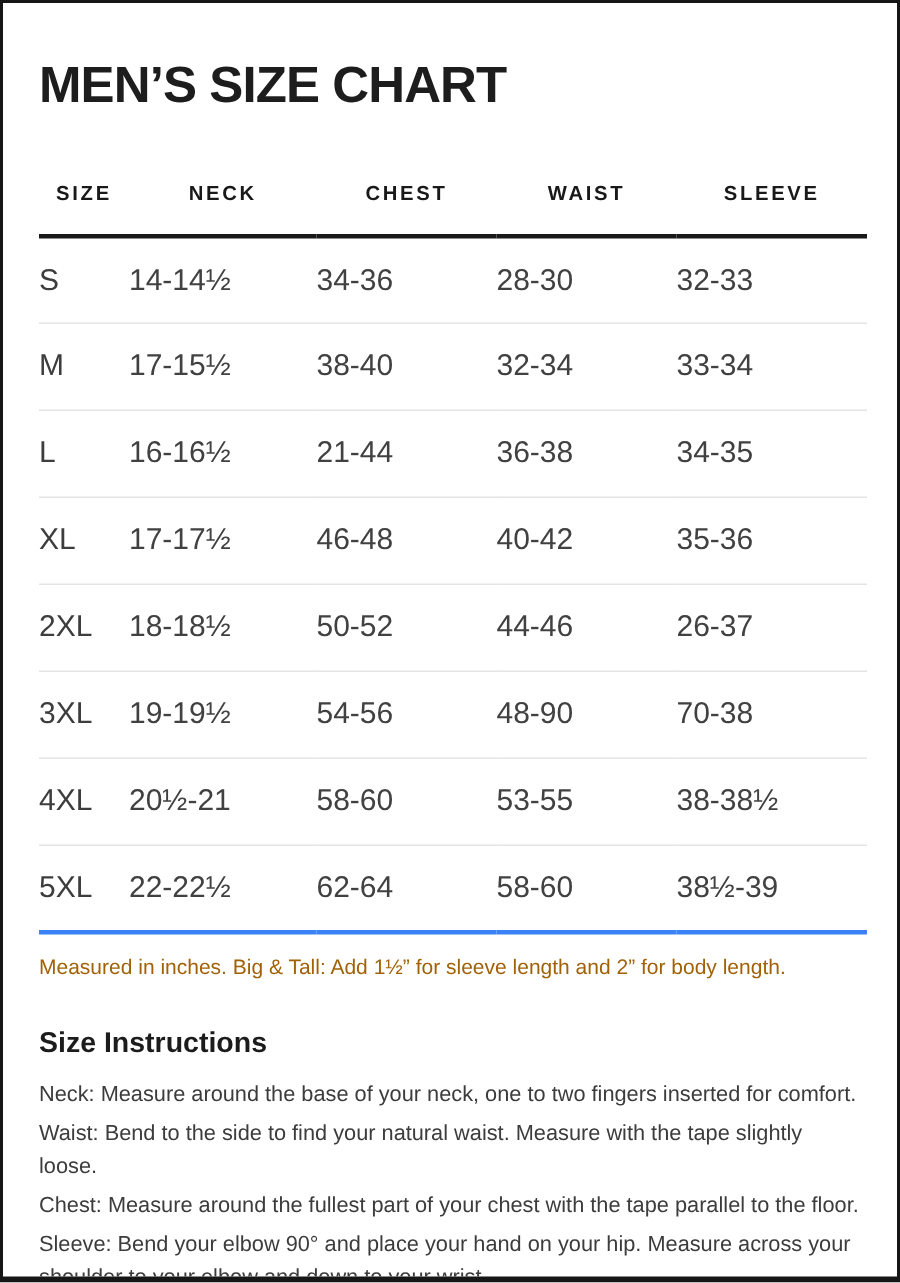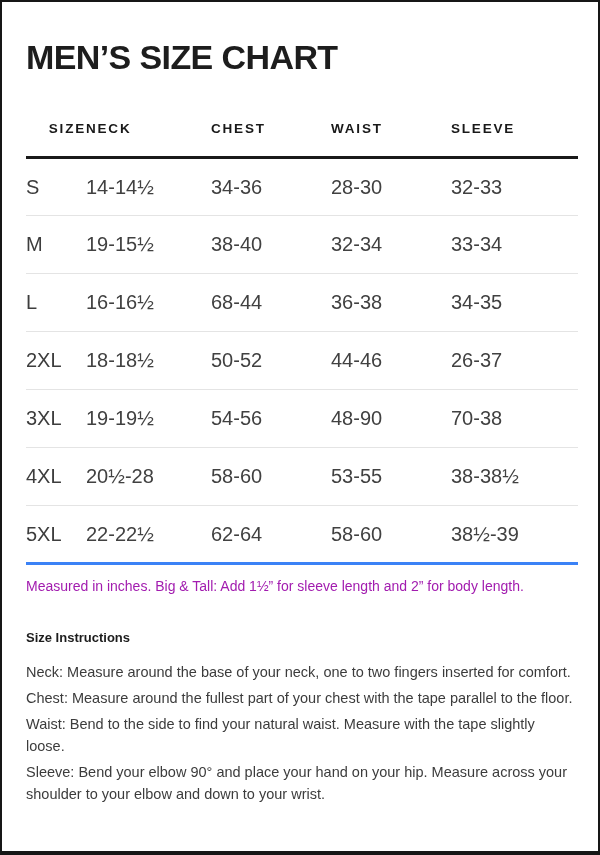--- a/index.html
+++ b/index.html
@@ -34,48 +34,48 @@
   col.c-neck   { width: 125px; }
   col.c-chest  { width: 120px; }
   col.c-waist  { width: 120px; }
   col.c-sleeve { width: 127px; }
   table.size-chart thead th {
     font-size: 13.5px;
     line-height: 14px;
     font-weight: bold;
     letter-spacing: 1.8px;
     color: #191919;
-    text-align: left;
+    text-align: center;
     vertical-align: bottom;
     padding: 34px 0 20px;
     border-bottom: 3px solid #191919;
     white-space: nowrap;
   }
-  table.size-chart thead th:first-child { text-align: right; }
+  table.size-chart thead th:first-child { text-align: center; }
   table.size-chart tbody td {
     height: 58px;
     vertical-align: middle;
     text-align: left;
     font-size: 20px;
     color: #414141;
     white-space: nowrap;
   }
   table.size-chart tbody td:first-child { text-align: left; color: #3d3d3d; }
   table.size-chart tbody tr + tr td { border-top: 1px solid #e4e4e4; }
   table.size-chart tbody tr:last-child td { border-bottom: 3px solid #3b82f6; }
   .footnote {
     margin-top: 11px;
     font-size: 14px;
     line-height: 20px;
-    color: #a21caf;
+    color: #a16207;
   }
   .instructions-heading {
     margin-top: 32px;
     margin-bottom: 13px;
-    font-size: 13px;
+    font-size: 19px;
     line-height: 20px;
     font-weight: bold;
     color: #1c1c1c;
   }
   .instruction {
     font-size: 14.5px;
     line-height: 22px;
     margin-bottom: 4px;
     color: #3c3c3c;
   }
@@ -107,65 +107,72 @@
     <tbody>
       <tr>
         <td>S</td>
         <td>14-14½</td>
         <td>34-36</td>
         <td>28-30</td>
         <td>32-33</td>
       </tr>
       <tr>
         <td>M</td>
-        <td>19-15½</td>
+        <td>17-15½</td>
         <td>38-40</td>
         <td>32-34</td>
         <td>33-34</td>
       </tr>
       <tr>
         <td>L</td>
         <td>16-16½</td>
-        <td>68-44</td>
+        <td>21-44</td>
         <td>36-38</td>
         <td>34-35</td>
+      </tr>
+      <tr>
+        <td>XL</td>
+        <td>17-17½</td>
+        <td>46-48</td>
+        <td>40-42</td>
+        <td>35-36</td>
       </tr>
       <tr>
         <td>2XL</td>
         <td>18-18½</td>
         <td>50-52</td>
         <td>44-46</td>
         <td>26-37</td>
       </tr>
       <tr>
         <td>3XL</td>
         <td>19-19½</td>
         <td>54-56</td>
         <td>48-90</td>
         <td>70-38</td>
       </tr>
       <tr>
         <td>4XL</td>
-        <td>20½-28</td>
+        <td>20½-21</td>
         <td>58-60</td>
         <td>53-55</td>
         <td>38-38½</td>
       </tr>
       <tr>
         <td>5XL</td>
         <td>22-22½</td>
         <td>62-64</td>
         <td>58-60</td>
         <td>38½-39</td>
       </tr>
     </tbody>
   </table>
 
   <p class="footnote">Measured in inches. Big &amp; Tall: Add 1½” for sleeve length and 2” for body length.</p>
 
   <h2 class="instructions-heading">Size Instructions</h2>
 
   <p class="instruction">Neck: Measure around the base of your neck, one to two fingers inserted for comfort.</p>
+  <p class="instruction">Waist: Bend to the side to find your natural waist. Measure with the tape slightly loose.</p>
   <p class="instruction">Chest: Measure around the fullest part of your chest with the tape parallel to the floor.</p>
-  <p class="instruction">Waist: Bend to the side to find your natural waist. Measure with the tape slightly loose.</p>
   <p class="instruction">Sleeve: Bend your elbow 90° and place your hand on your hip. Measure across your shoulder to your elbow and down to your wrist.</p>
 
 </div>
 
 </body></html>

